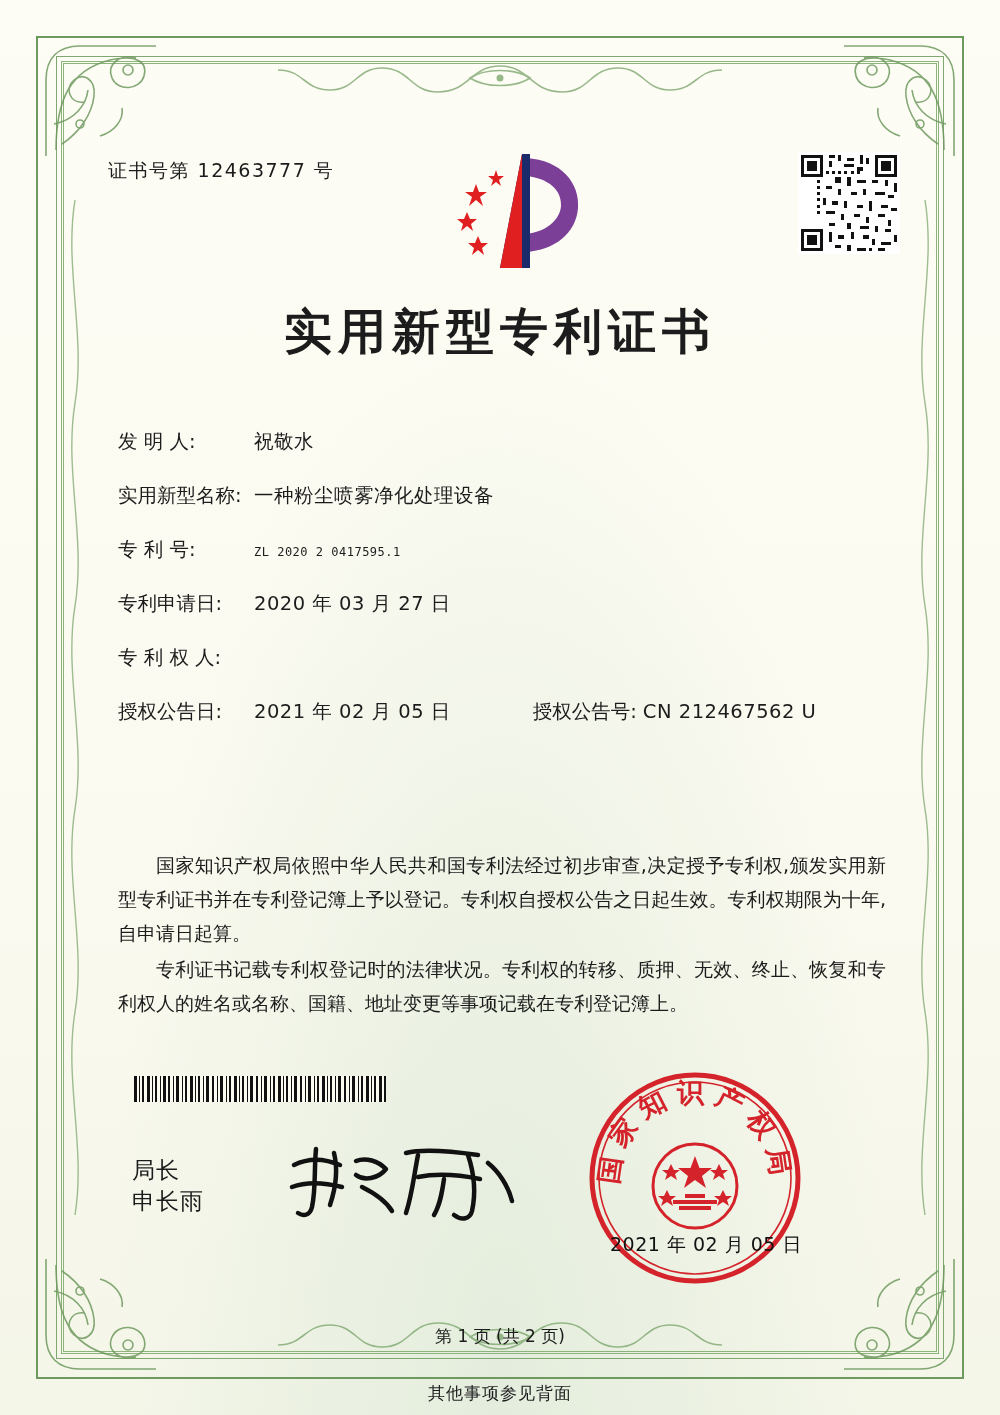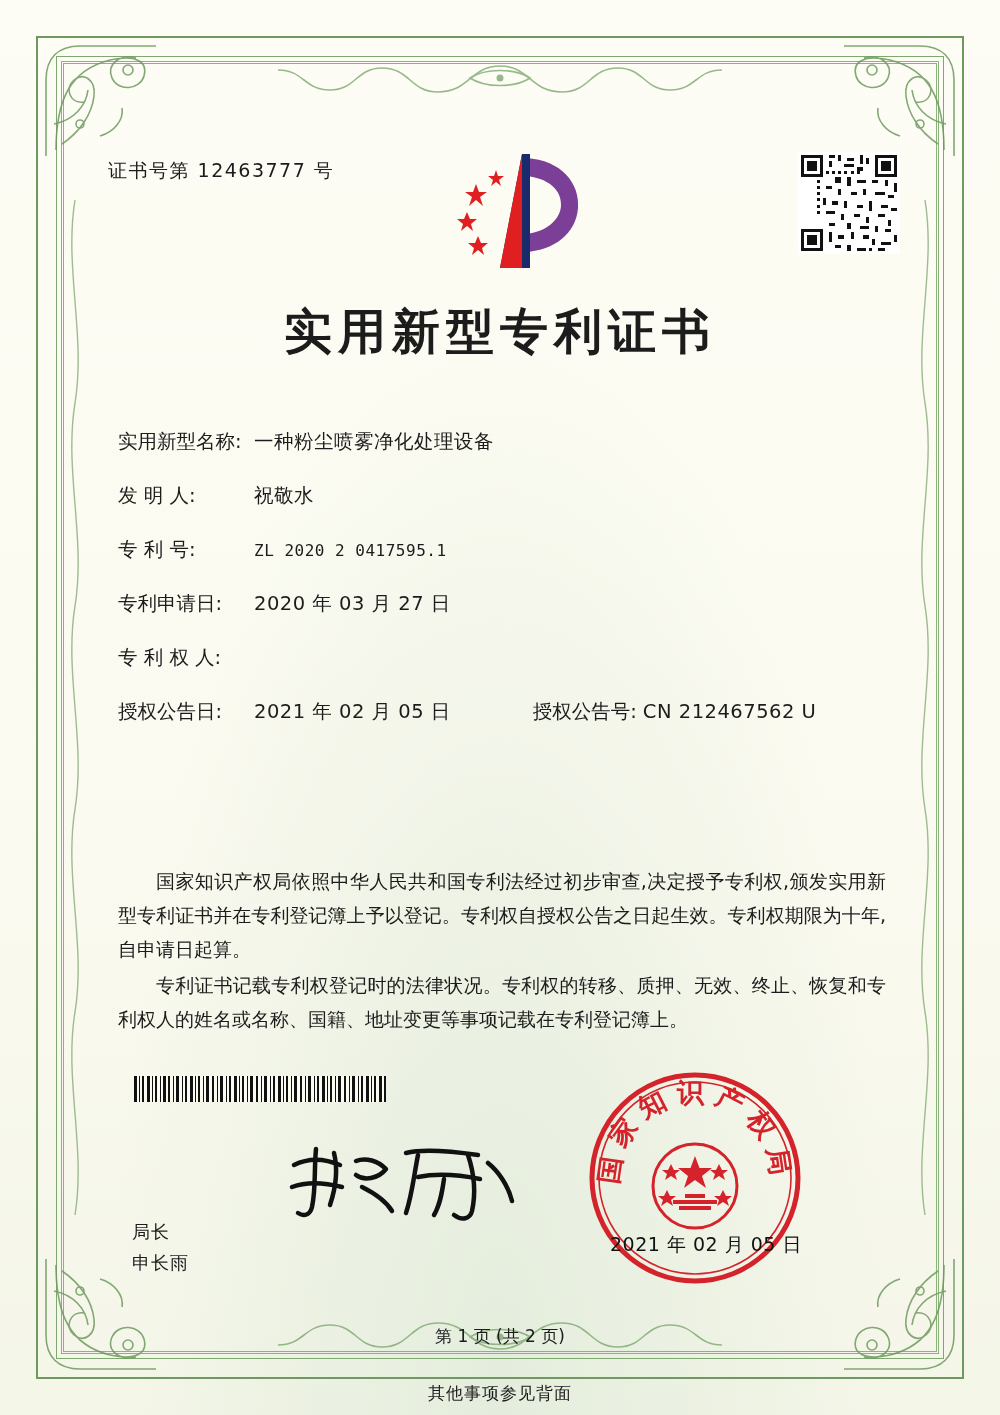--- a/index.html
+++ b/index.html
@@ -121,53 +121,52 @@
     align-items: baseline;
     margin-bottom: 27px;
     white-space: nowrap;
   }
   .row .lbl {
     width: 136px;
     flex: 0 0 136px;
     letter-spacing: 0px;
   }
   .row .val { letter-spacing: .5px; }
-  .row .val.mono { font-family: "DejaVu Sans Mono", "Liberation Mono", monospace; font-size: 16px; }
+  .row .val.mono { font-family: "DejaVu Sans Mono", "Liberation Mono", monospace; font-size: 12px; }
 
   .row-2col { display: flex; align-items: baseline; }
   .row-2col .c2 { margin-left: 82px; display: flex; align-items: baseline; white-space: nowrap;}
   .row-2col .c2 .lbl { width: auto; flex: none; margin-right: 6px; }
 
   
   .paras {
     position: absolute;
     left: 118px;
     top: 848px;
     width: 768px;
     font-size: 19px;
     line-height: 34px;
     text-align: justify;
-    margin-top: 16px;
   }
   .paras p { margin: 0 0 2px 0; text-indent: 2em; }
 
   
   .barcode {
     position: absolute;
     left: 134px;
     top: 1076px;
     width: 252px;
     height: 26px;
   }
 
   .signblock {
     position: absolute;
     left: 132px;
-    top: 1216px;
-    font-size: 18px;
+    top: 1155px;
+    font-size: 23px;
     line-height: 31px;
     letter-spacing: 1px;
   }
 
   .signature {
     position: absolute;
     left: 282px;
     top: 1135px;
     width: 240px;
     height: 90px;
@@ -404,26 +403,26 @@
         <rect x="23" y="31" width="1" height="1"></rect>
           <rect x="26" y="31" width="2" height="1"></rect>
       </g>
     </svg>
   </div>
 
   <div class="title">实用新型专利证书</div>
 
   <div class="fields">
     <div class="row">
+      <span class="lbl">发 明 人:</span>
+      <span class="val">祝敬水</span>
+    </div>
+    <div class="row">
       <span class="lbl">实用新型名称:</span>
       <span class="val">一种粉尘喷雾净化处理设备</span>
-    </div>
-    <div class="row">
-      <span class="lbl">发 明 人:</span>
-      <span class="val">祝敬水</span>
     </div>
     <div class="row">
       <span class="lbl">专 利 号:</span>
       <span class="val mono">ZL 2020 2 0417595.1</span>
     </div>
     <div class="row">
       <span class="lbl">专利申请日:</span>
       <span class="val">2020 年 03 月 27 日</span>
     </div>
     <div class="row">

